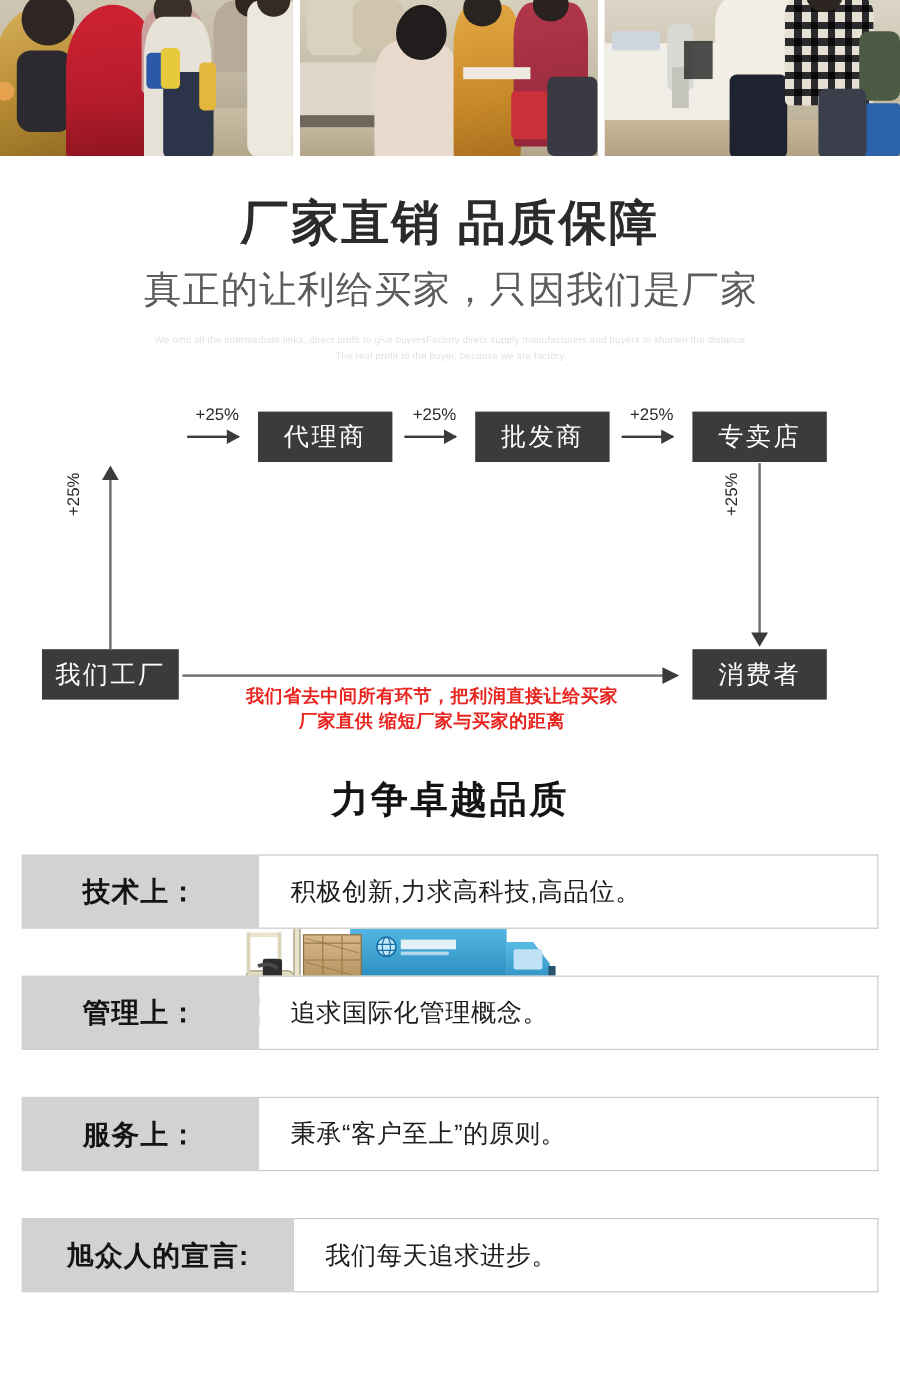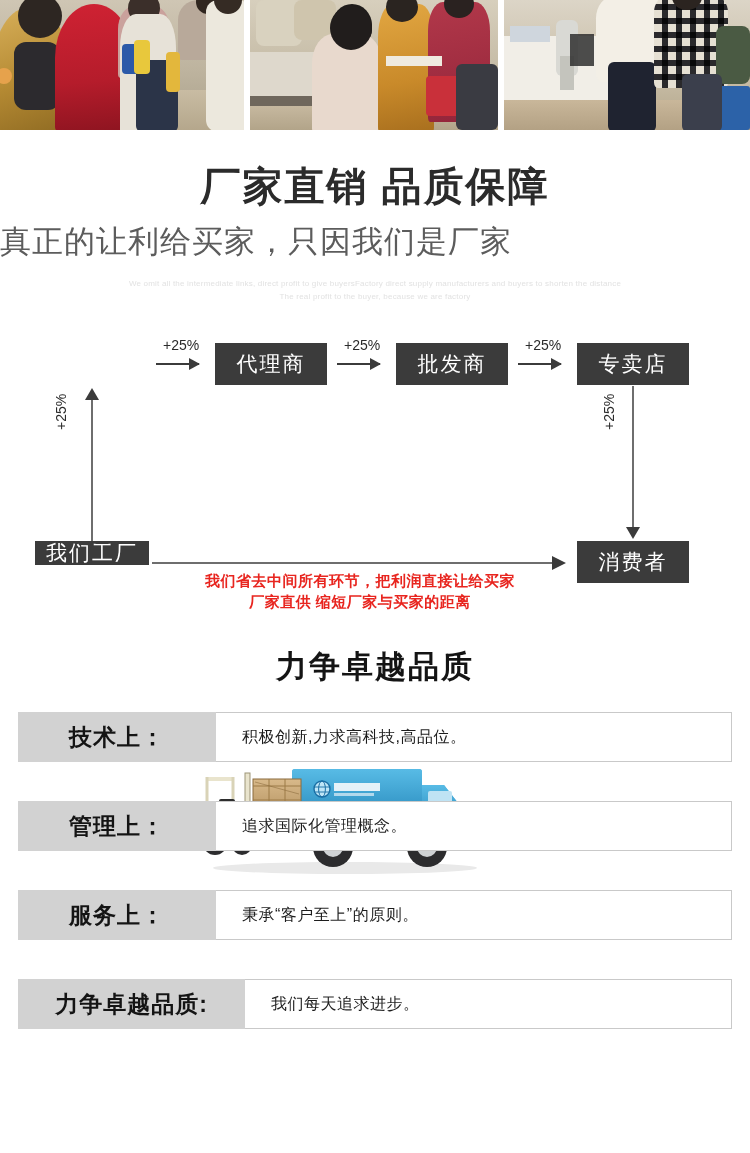--- a/index.html
+++ b/index.html
@@ -18,37 +18,37 @@
   .fig{position:absolute;border-radius:45% 45% 12% 12%/60% 60% 10% 10%;}
   .head{position:absolute;border-radius:50%;}
   .floor{position:absolute;left:0;right:0;bottom:0;height:34px;
          background:linear-gradient(180deg,#cbbda6,#b9a98f);}
   .counter{position:absolute;background:#e9e6df;}
   .bag{position:absolute;border-radius:4px;}
 
   
   .headline{position:absolute;left:0;top:166px;width:750px;text-align:center;
             font-size:40px;font-weight:700;letter-spacing:2px;color:#2b2b2b;line-height:1;}
-  .subline{position:absolute;left:0;top:226px;width:632px;text-align:left;
+  .subline{position:absolute;left:0;top:226px;width:632px;text-align:right;
            font-size:31px;font-weight:400;color:#5c5c5c;letter-spacing:1px;line-height:1;}
   .eng{position:absolute;left:0;width:750px;text-align:center;color:#e2e2e2;
        font-size:8px;letter-spacing:.2px;line-height:1.45;}
   .eng.l1{top:278px;}
   .eng.l2{top:291px;}
 
   
   .flow{position:absolute;left:0;top:320px;width:750px;height:300px;}
   .node{position:absolute;background:#3b3b3b;color:#fff;display:flex;
         align-items:center;justify-content:center;font-size:21px;font-weight:400;
         letter-spacing:2px;box-sizing:border-box;}
   .n1{left:35px;top:23px;width:112px;height:42px;}
   .n2{left:215px;top:23px;width:112px;height:42px;}
   .n3{left:396px;top:23px;width:112px;height:42px;}
   .n4{left:577px;top:23px;width:112px;height:42px;}
-  .n5{left:35px;top:221px;width:114px;height:24px;}
+  .n5{left:35px;top:221px;width:114px;height:42px;}
   .n6{left:577px;top:221px;width:112px;height:42px;}
 
   .pct{position:absolute;font-size:14px;color:#2b2b2b;letter-spacing:0;}
   .pct.h1{left:163px;top:17px;}
   .pct.h2{left:344px;top:17px;}
   .pct.h3{left:525px;top:17px;}
   .pct.v1{left:53px;top:110px;transform:rotate(-90deg);transform-origin:left top;}
   .pct.v2{left:601px;top:110px;transform:rotate(-90deg);transform-origin:left top;}
 
   .arrow-h{position:absolute;height:2px;background:#3b3b3b;top:43px;}
@@ -72,29 +72,29 @@
   .redtext{position:absolute;left:130px;top:251px;width:460px;text-align:center;
            color:#e8251f;font-size:15px;font-weight:700;line-height:1.38;letter-spacing:.5px;}
 
   
   .illus{position:absolute;left:195px;top:435px;width:300px;height:120px;}
 
   
   .promise-title{position:absolute;left:0;top:651px;width:750px;text-align:center;
                  font-size:31px;font-weight:700;color:#141414;letter-spacing:2px;line-height:1;}
   .rows{position:absolute;left:0;top:712px;width:750px;}
-  .row{position:relative;height:50px;margin-bottom:39px;display:flex;
+  .row{position:relative;height:62px;margin-bottom:39px;display:flex;
        padding-left:18px;padding-right:18px;box-sizing:border-box;}
   .rlabel{background:#d2d2d2;display:flex;align-items:center;justify-content:center;
           font-size:23px;font-weight:700;color:#141414;letter-spacing:1px;box-sizing:border-box;
           width:198px;flex:0 0 198px;}
   .row.wide .rlabel{width:227px;flex:0 0 227px;}
   .rtext{flex:1;background:#fff;border:1px solid #c9c9c9;border-left:none;
          display:flex;align-items:center;padding-left:26px;box-sizing:border-box;
-         font-size:16px;color:#1d1d1d;letter-spacing:.5px;}
+         font-size:21px;color:#1d1d1d;letter-spacing:.5px;}
 </style>
 </head>
 <body>
 
 <div class="photo-strip">
 
   <div class="photo p1">
     <div class="sky" style="background:linear-gradient(180deg,#cfc6b4 0%,#bdb39e 55%,#a9a08a 100%)"></div>
     <div class="floor" style="bottom:0;height:40px;background:linear-gradient(180deg,#c9bca3,#b5a78c)"></div>
     <div class="fig" style="left:-10px;top:8px;width:82px;height:125px;background:linear-gradient(160deg,#d8b05a,#b58a33 55%,#8e6a22);"></div>
@@ -269,16 +269,16 @@
   </div>
   <div class="row">
     <div class="rlabel">管理上：</div>
     <div class="rtext">追求国际化管理概念。</div>
   </div>
   <div class="row">
     <div class="rlabel">服务上：</div>
     <div class="rtext">秉承“客户至上”的原则。</div>
   </div>
   <div class="row wide">
-    <div class="rlabel">力争卓越品质:</div>
+    <div class="rlabel">旭众人的宣言:</div>
     <div class="rtext">我们每天追求进步。</div>
   </div>
 </div>
 
 </body></html>

